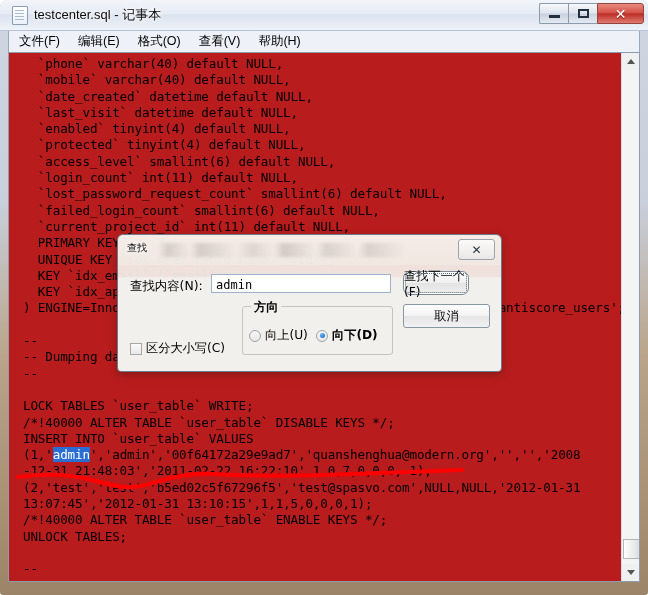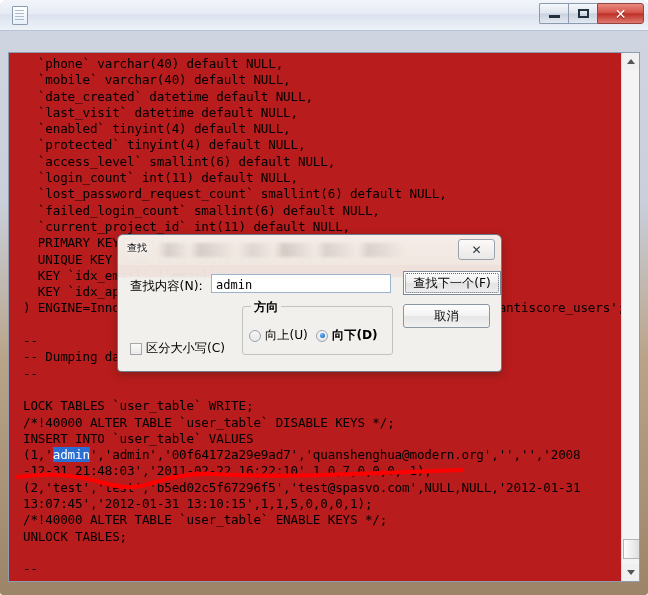--- a/index.html
+++ b/index.html
@@ -156,22 +156,22 @@
     font-family:"DejaVu Sans","Liberation Sans",sans-serif;
   }
   #fd-input{
     position:absolute;left:93px;top:9px;width:180px;height:19px;
     border:1px solid #9cb3cc;background:#fff;box-sizing:border-box;
     font-family:"DejaVu Sans Mono","Liberation Mono",monospace;
     font-size:12px;color:#000;padding:2px 0 0 4px;
     outline:none;
   }
   #fd-btn-next{
-    position:absolute;left:285px;top:6px;width:98px;height:24px;
-    border:1px solid #7e8a98;border-radius:0;box-sizing:border-box;
+    position:absolute;left:285px;top:6px;width:66px;height:24px;
+    border:1px solid #7e8a98;border-radius:7px;box-sizing:border-box;
     background:linear-gradient(180deg,#fbfbfb 0%,#f0f0f0 48%,#e3e3e3 52%,#efefef 100%);
     font-size:12.2px;color:#000;display:flex;align-items:center;justify-content:center;
     box-shadow:inset 0 0 0 1px #fff;
     font-family:"DejaVu Sans","Liberation Sans",sans-serif;
   }
   #fd-btn-next:before{
     content:"";position:absolute;left:1px;top:1px;right:1px;bottom:1px;
     border:1px dotted #5b6874;border-radius:2px;
   }
   #fd-btn-cancel{
@@ -210,37 +210,45 @@
     border:1px solid #a6a6a6;background:linear-gradient(180deg,#fafafa,#e9e9e9);
   }
 </style>
 </head>
 <body>
 
 <div id="window">
 
   <div id="titlebar">
     <div id="title-icon"></div>
+    <div id="title-text">testcenter.sql - 记事本</div>
     <div id="win-buttons">
       <div class="winbtn">
         <div class="glyph">
             <div class="min-glyph"></div>
           </div>
       </div>
       <div class="winbtn">
         <div class="glyph">
             <div class="max-glyph"></div>
           </div>
       </div>
       <div class="winbtn close">
         <div class="glyph">✕</div>
       </div>
     </div>
   </div>
 
+  <div id="menubar">
+    <div class="menu-item">文件(F)</div>
+    <div class="menu-item">编辑(E)</div>
+    <div class="menu-item">格式(O)</div>
+    <div class="menu-item">查看(V)</div>
+    <div class="menu-item">帮助(H)</div>
+  </div>
 
   <div id="client">
     <div id="textarea">
       <div id="codetext"><span>  `phone` varchar(40) default NULL,
   `mobile` varchar(40) default NULL,
   `date_created` datetime default NULL,
   `last_visit` datetime default NULL,
   `enabled` tinyint(4) default NULL,
   `protected` tinyint(4) default NULL,
   `access_level` smallint(6) default NULL,

